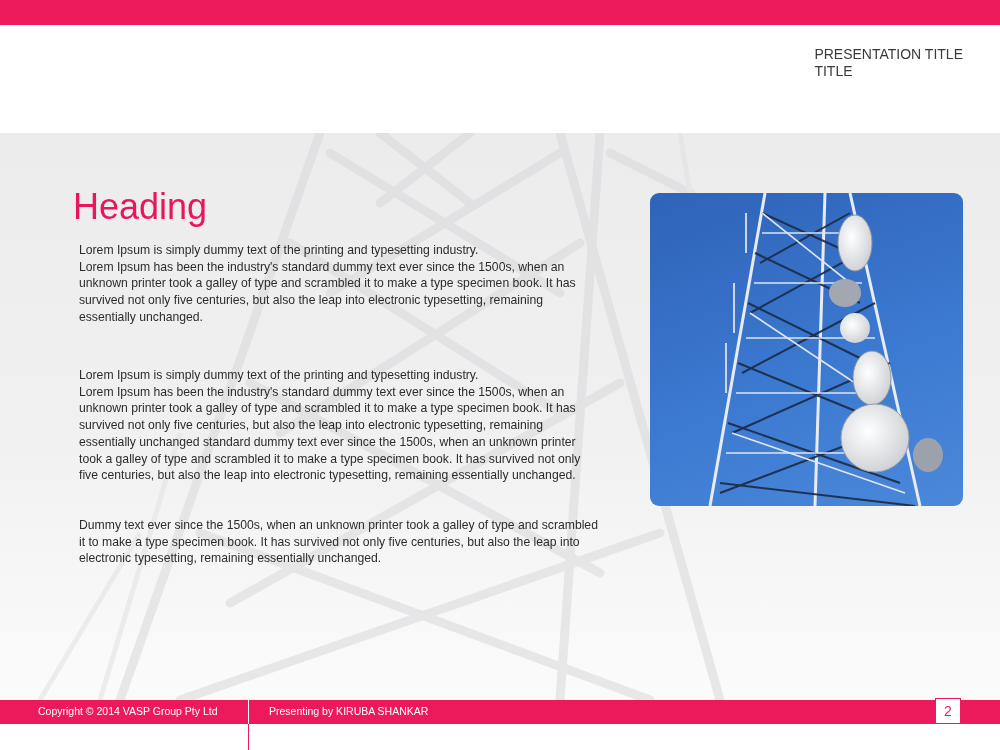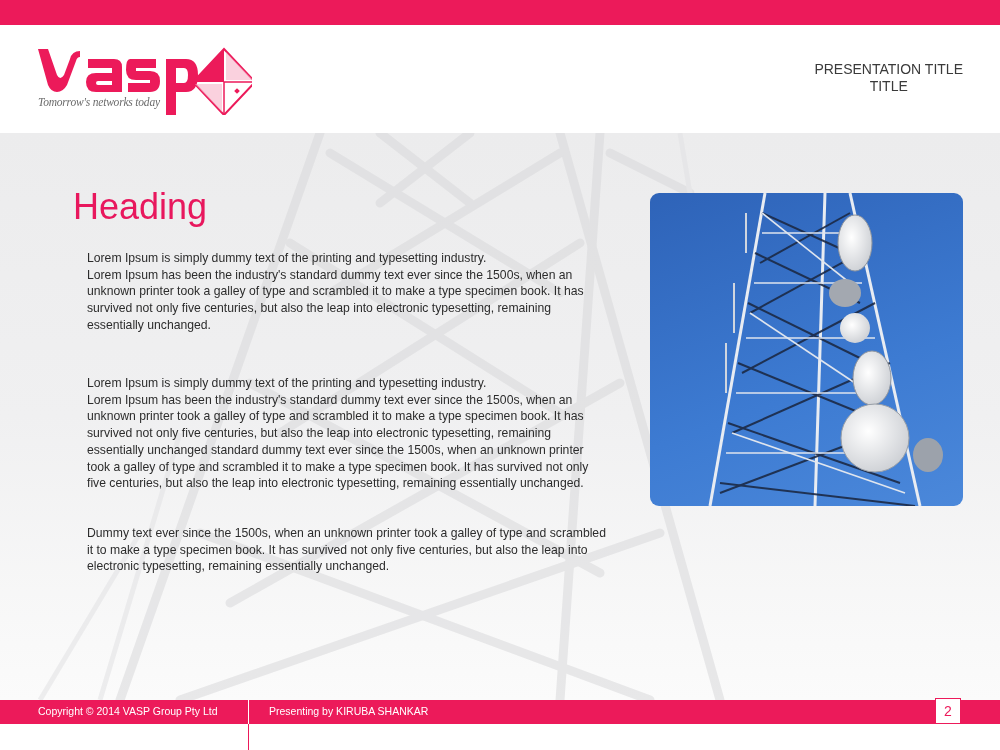--- a/index.html
+++ b/index.html
@@ -1,66 +1,43 @@
 <!DOCTYPE html>
 <html><head>
 <meta charset="utf-8">
 <style>
   html, body { margin: 0; padding: 0; }
   body { width: 1000px; height: 750px; position: relative; overflow: hidden; background: #ffffff; font-family: "Liberation Sans", sans-serif; }
   .top-bar { position: absolute; left: 0; top: 0; width: 1000px; height: 25px; background: #ec1a5a; }
   .header { position: absolute; left: 0; top: 25px; width: 1000px; height: 108px; background: #ffffff; }
   .logo { position: absolute; left: 36px; top: 20px; width: 216px; height: 70px; }
   .logo-tagline { position: absolute; left: 2px; top: 51px; font-family: "Liberation Serif", serif; font-style: italic; font-size: 11.5px; color: #6b6b6b; letter-spacing: -0.2px; white-space: nowrap; }
-  .pres-meta { position: absolute; right: 37px; top: 36px; text-align: center; font-size: 14px; line-height: 17px; color: #3a3a3a; }
+  .pres-meta { position: absolute; right: 37px; top: 21px; text-align: left; font-size: 14px; line-height: 17px; color: #3a3a3a; }
   .content-bg { position: absolute; left: 0; top: 133px; width: 1000px; height: 567px; background: linear-gradient(to bottom, #ececed 0%, #f0f0f1 50%, #f9f9f9 90%, #fbfbfb 100%); overflow: hidden; }
   .bg-tower { position: absolute; left: 0; top: 0; width: 1000px; height: 567px; opacity: 0.55; }
   .heading { position: absolute; left: 73px; top: 186px; font-size: 36px; color: #e8175d; margin: 0; font-weight: normal; line-height: 42px; text-align: right; }
-  .body-text { position: absolute; left: 75px; width: 520px; font-size: 12.2px; line-height: 16.7px; color: #2c2c2c; margin: 12px; }
+  .body-text { position: absolute; left: 75px; width: 520px; font-size: 12.2px; line-height: 16.7px; color: #2c2c2c; margin: 4px; }
   .p1 { top: 238px; }
   .p2 { top: 363px; }
   .p3 { top: 513px; }
   .photo { position: absolute; left: 650px; top: 193px; width: 313px; height: 313px; border-radius: 9px; overflow: hidden; background: linear-gradient(160deg, #2e63b8 0%, #3d7bd2 60%, #4b88da 100%); }
   .footer-bar { position: absolute; left: 0; top: 700px; width: 1000px; height: 24px; background: #ec1a5a; }
   .footer-below { position: absolute; left: 0; top: 724px; width: 1000px; height: 26px; background: #ffffff; }
   .footer-divider { position: absolute; left: 248px; top: 700px; width: 1px; height: 50px; background: #ec1a5a; }
   .footer-divider-top { position: absolute; left: 248px; top: 700px; width: 1px; height: 24px; background: #ffffff; }
   .copyright { position: absolute; left: 38px; top: 705px; font-size: 10.5px; color: #ffffff; white-space: nowrap; }
   .presenter { position: absolute; left: 269px; top: 705px; font-size: 10.5px; color: #ffffff; white-space: nowrap; }
   .page-num { position: absolute; left: 935px; top: 698px; width: 26px; height: 26px; background: #ffffff; border: 1px solid #ec1a5a; box-sizing: border-box; text-align: center; line-height: 24px; font-size: 14px; color: #ec1a5a; }
 </style>
 </head>
 <body>
 
 <div class="top-bar"></div>
 
 <div class="header">
-  <div class="logo">
-    <svg width="216" height="70" viewBox="0 0 216 70">
-
-      <path d="M2 4 L12 4 L21 30 Q24 36 28 30 L34 14 Q36 6 44 6 L44 12 Q41 12 40 16 L31 40 Q27 47 21 47 Q15 47 12 40 Z" fill="#ec1a5a"></path>
-
-      <path d="M52 14 L78 14 Q86 14 86 22 L86 47 L60 47 Q50 47 50 37 Q50 28 60 28 L76 28 L76 23 L52 23 Z M62 36 Q60 36 60 38 Q60 40 62 40 L76 40 L76 36 Z" fill="#ec1a5a" fill-rule="evenodd"></path>
-
-      <path d="M94 14 L120 14 L120 23 L100 23 L100 26 L114 26 Q124 26 124 36 Q124 47 114 47 L92 47 L92 38 L114 38 L114 35 L100 35 Q90 35 90 25 Q90 14 94 14 Z" fill="#ec1a5a"></path>
-
-      <path d="M130 14 L150 14 Q162 14 162 30 Q162 47 150 47 L140 47 L140 70 L130 70 Z M140 23 L140 38 L148 38 Q152 38 152 30 Q152 23 148 23 Z" fill="#ec1a5a" fill-rule="evenodd"></path>
-
-      <g transform="translate(188 37)">
-        <path d="M0 -33 L31 0 L0 33 L-31 0 Z" fill="none" stroke="#ec1a5a" stroke-width="2"></path>
-        <path d="M0 -33 L0 0 L-31 0 Z" fill="#ec1a5a"></path>
-        <line x1="0" y1="0" x2="0" y2="33" stroke="#ec1a5a" stroke-width="1.5"></line>
-        <line x1="0" y1="0" x2="31" y2="0" stroke="#ec1a5a" stroke-width="1.5"></line>
-        <path d="M-29 2 L-2 2 L-2 30 Z" fill="#f6b3c8" opacity="0.6"></path>
-        <path d="M2 -30 L2 -2 L29 -2 Z" fill="#f6b3c8" opacity="0.6"></path>
-        <rect x="11" y="7" width="4" height="4" fill="#ec1a5a" transform="rotate(45 13 9)"></rect>
-      </g>
-    </svg>
-    <span class="logo-tagline">Tomorrow's networks today</span>
-  </div>
   <div class="pres-meta">
     <div>PRESENTATION TITLE</div>
     <div>TITLE</div>
   </div>
 </div>
 
 <div class="content-bg">
   <svg class="bg-tower" viewBox="0 0 1000 567">
     <g stroke="#d9d9db" stroke-width="9" fill="none" stroke-linecap="round">
       <line x1="320" y1="0" x2="120" y2="567"></line>

